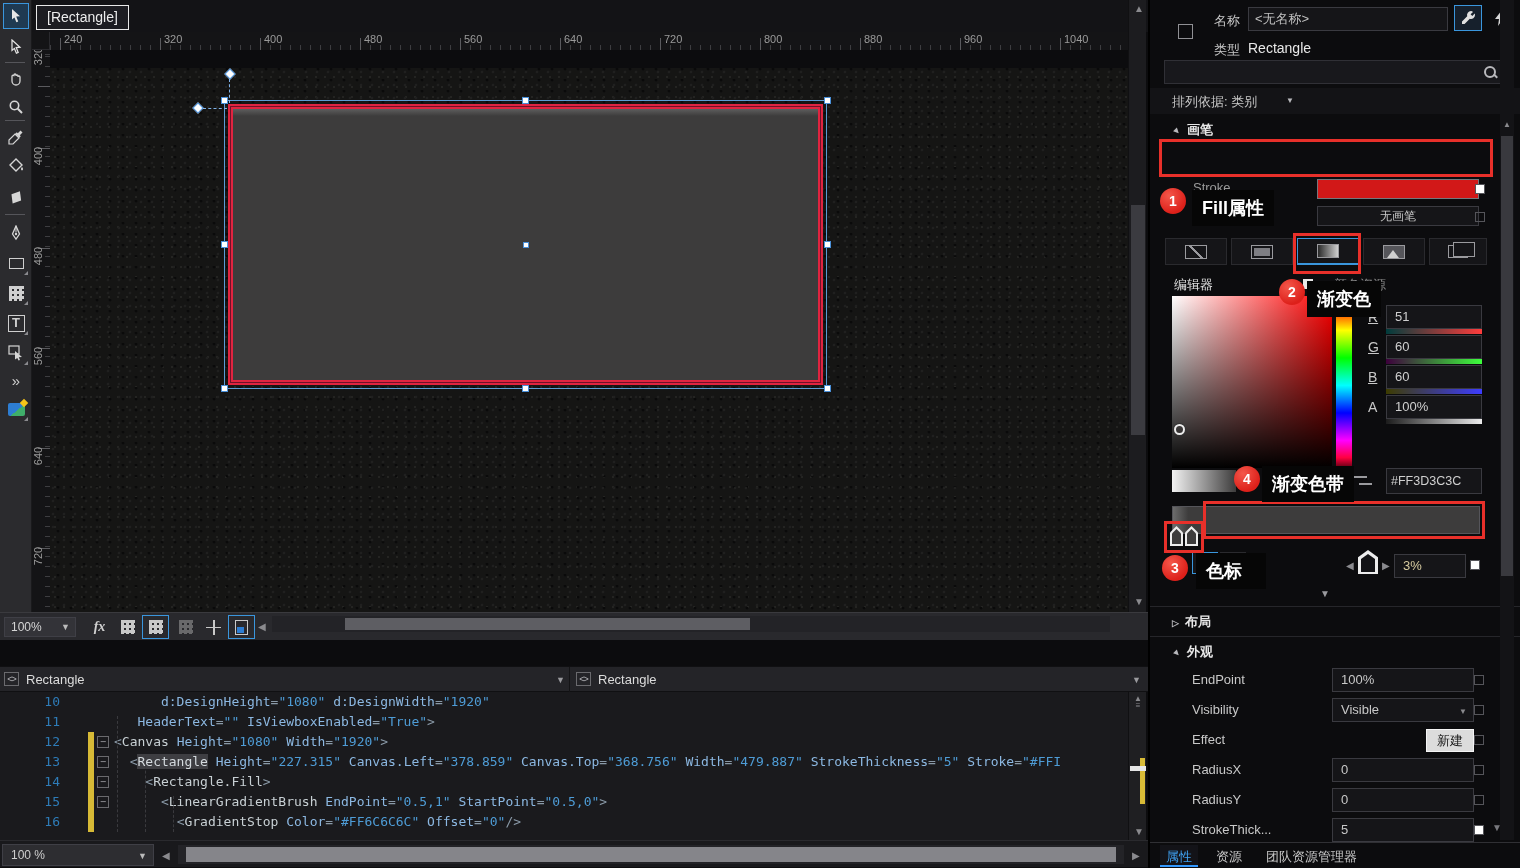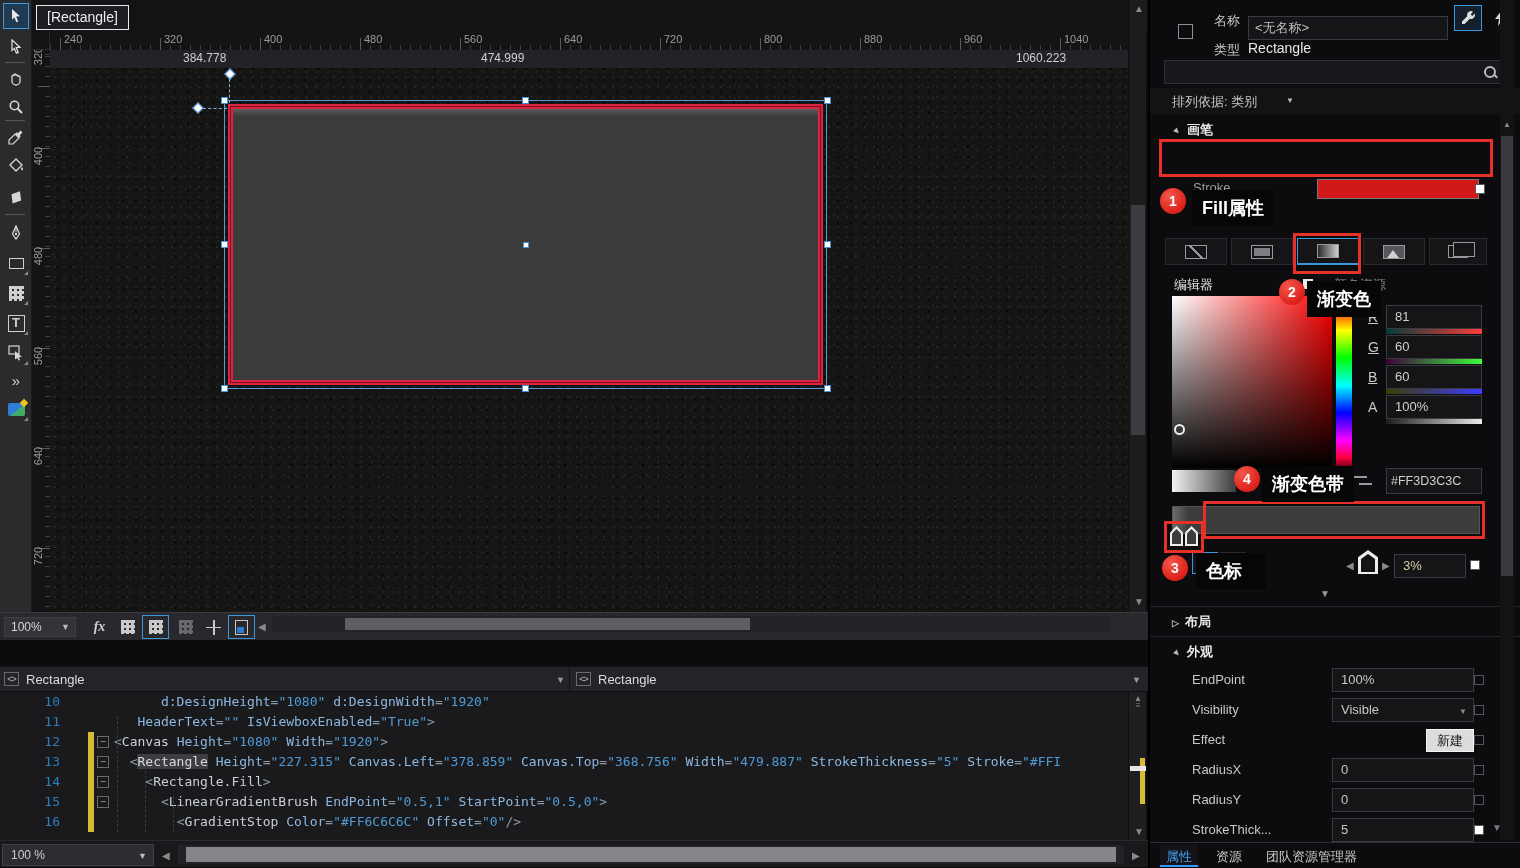--- a/index.html
+++ b/index.html
@@ -128,21 +128,21 @@
   
   #statusbar { left:0; top:840px; width:1148px; height:27px; background:#19191c; border-top:1px solid #2a2a2e; }
   #szoom { left:2px; top:3px; width:152px; height:22px; background:#2d2d31; border:1px solid #3f3f46; color:#cfcfcf; font-size:12px; padding:3px 8px; }
   #szoom .car { position:absolute; right:6px; top:6px; font-size:9px; color:#bbb; }
   #shsb { left:178px; top:4px; width:946px; height:19px; background:#232327; }
   #shsb .thumb { position:absolute; left:8px; top:2px; width:930px; height:15px; background:#85858a; }
 
   
   #panel { left:1148px; top:0; width:372px; height:868px; background:#0c0c0e; border-left:2px solid #000; }
   .plabel { position:absolute; color:#c8c8c8; font-size:13px; }
-  .pfield { position:absolute; background:#151518; border:1px solid #3a3a40; color:#c0c0c0; font-size:13px; padding:3px 6px;margin-top:9px; }
+  .pfield { position:absolute; background:#151518; border:1px solid #3a3a40; color:#c0c0c0; font-size:13px; padding:3px 6px; }
   #namein { left:98px; top:7px; width:200px; height:24px; }
   .iconbtn { position:absolute; top:5px; width:28px; height:26px; display:flex; align-items:center; justify-content:center; }
   .iconbtn.sel { border:1px solid #3a96dd; background:#16202c; }
   #chkbox { left:28px; top:24px; width:15px; height:15px; border:1px solid #909094; }
   #searchbox { left:14px; top:60px; width:340px; height:24px; background:#18181c; border:1px solid #303036; }
   .mag { position:relative; width:14px; height:14px; }
   .mag::before { content:""; position:absolute; left:1px; top:1px; width:8px; height:8px; border:2px solid #b9b9bd; border-radius:50%; }
   .mag::after { content:""; position:absolute; left:10px; top:10px; width:5px; height:2px; background:#b9b9bd; transform:rotate(45deg); }
   #sortbar { left:0; top:88px; width:372px; height:26px; background:#131316; }
   .secthdr { position:absolute; color:#e8e8e8; font-size:13px; font-weight:bold; }
@@ -301,25 +301,20 @@
   <div class="abs" id="crumbchip">[Rectangle]</div>
 
   <div class="abs" id="hruler">
     <div class="minor"></div><div class="major"></div><span id="h-ticks"><span class="htl" style="left: 32px;">240</span><span class="htl" style="left: 132px;">320</span><span class="htl" style="left: 232px;">400</span><span class="htl" style="left: 332px;">480</span><span class="htl" style="left: 432px;">560</span><span class="htl" style="left: 532px;">640</span><span class="htl" style="left: 632px;">720</span><span class="htl" style="left: 732px;">800</span><span class="htl" style="left: 832px;">880</span><span class="htl" style="left: 932px;">960</span><span class="htl" style="left: 1032px;">1040</span></span>
   </div>
   <div class="abs" id="corner"></div>
   <div class="abs" id="vruler">
     <div class="minor"></div><div class="major"></div><span id="v-ticks"><span class="vtl" style="top: -0.5px;">320</span><span class="vtl" style="top: 99.5px;">400</span><span class="vtl" style="top: 199.5px;">480</span><span class="vtl" style="top: 299.5px;">560</span><span class="vtl" style="top: 399.5px;">640</span><span class="vtl" style="top: 499.5px;">720</span></span>
   </div>
 
-  <div class="abs" id="hdims">
-    <span class="abs" style="left:133px;top:1px">384.778</span>
-    <span class="abs" style="left:431px;top:1px">474.999</span>
-    <span class="abs" style="left:966px;top:1px">1060.223</span>
-  </div>
   <div class="abs" id="vdims">
     <span class="vdim" style="top:22px">372</span>
     <span class="vdim" style="top:172px">225</span>
     <span class="vdim" style="top:330px">483</span>
   </div>
 
   <div class="abs" id="canvas">
     <div class="abs" id="selrect" style="left:174px;top:32px;width:603px;height:289px"></div>
     <div class="abs" id="drawrect" style="left:178px;top:36px;width:595px;height:281px"></div>
 
@@ -445,20 +440,25 @@
       <span class="arr" style="left:136px;top:8px;font-size:8px;color:#b9b9bd">▼</span>
     </div>
 
     <div class="secthdr" style="left:22px;top:121px"><span class="tri-exp">▼</span><span>画笔</span></div>
 
     <div class="abs" style="left:15px;top:176px;width:326px;height:28px">
       <span class="plabel" style="left:28px;top:4px;color:#9a9a9a">Stroke</span>
       <span class="swatch" style="top:3px;background:#d21818"></span>
       <span class="mark set" style="top:8px;right:6px"></span>
     </div>
+    <div class="abs" style="left:15px;top:204px;width:326px;height:28px">
+      <span class="plabel" style="left:28px;top:5px;color:#9a9a9a">OpacityMask</span>
+      <span class="abs" style="left:152px;top:2px;width:162px;height:20px;background:#151518;border:1px solid #3a3a40;color:#c8c8c8;font-size:12px;text-align:center;line-height:18px">无画笔</span>
+      <span class="mark hollow" style="top:8px;right:6px"></span>
+    </div>
 
     <div class="brushtab" style="left:15px">
         <span class="bt-null"></span>
       </div>
     <div class="brushtab" style="left:81px">
         <span class="bt-solid"></span>
       </div>
     <div class="brushtab sel" style="left:147px">
         <span class="bt-grad"></span>
       </div>
@@ -471,21 +471,21 @@
 
     <span class="plabel" style="left:24px;top:276px;color:#e0e0e0">编辑器</span>
     <span class="plabel" style="left:184px;top:276px;color:#8a8a8a">颜色资源</span>
     <span class="abs" style="left:153px;top:279px;width:10px;height:10px;background:#e8e8e8"></span>
 
     <div class="abs" id="svbox"></div>
     <div class="abs" id="svcur"></div>
     <div class="abs" id="huebar"></div>
 
     <span class="chlabel" style="top:309px">R</span>
-    <div class="chfield" style="top:305px">81</div>
+    <div class="chfield" style="top:305px">51</div>
     <div class="chslider" id="rslide" style="top:329px"></div>
     <span class="chlabel" style="top:339px">G</span>
     <div class="chfield" style="top:335px">60</div>
     <div class="chslider" id="gslide" style="top:359px"></div>
     <span class="chlabel" style="top:369px">B</span>
     <div class="chfield" style="top:365px">60</div>
     <div class="chslider" id="bslide" style="top:389px"></div>
     <span class="chlabel na" style="top:399px">A</span>
     <div class="chfield" style="top:395px">100%</div>
     <div class="chslider" id="aslide" style="top:419px"></div>

